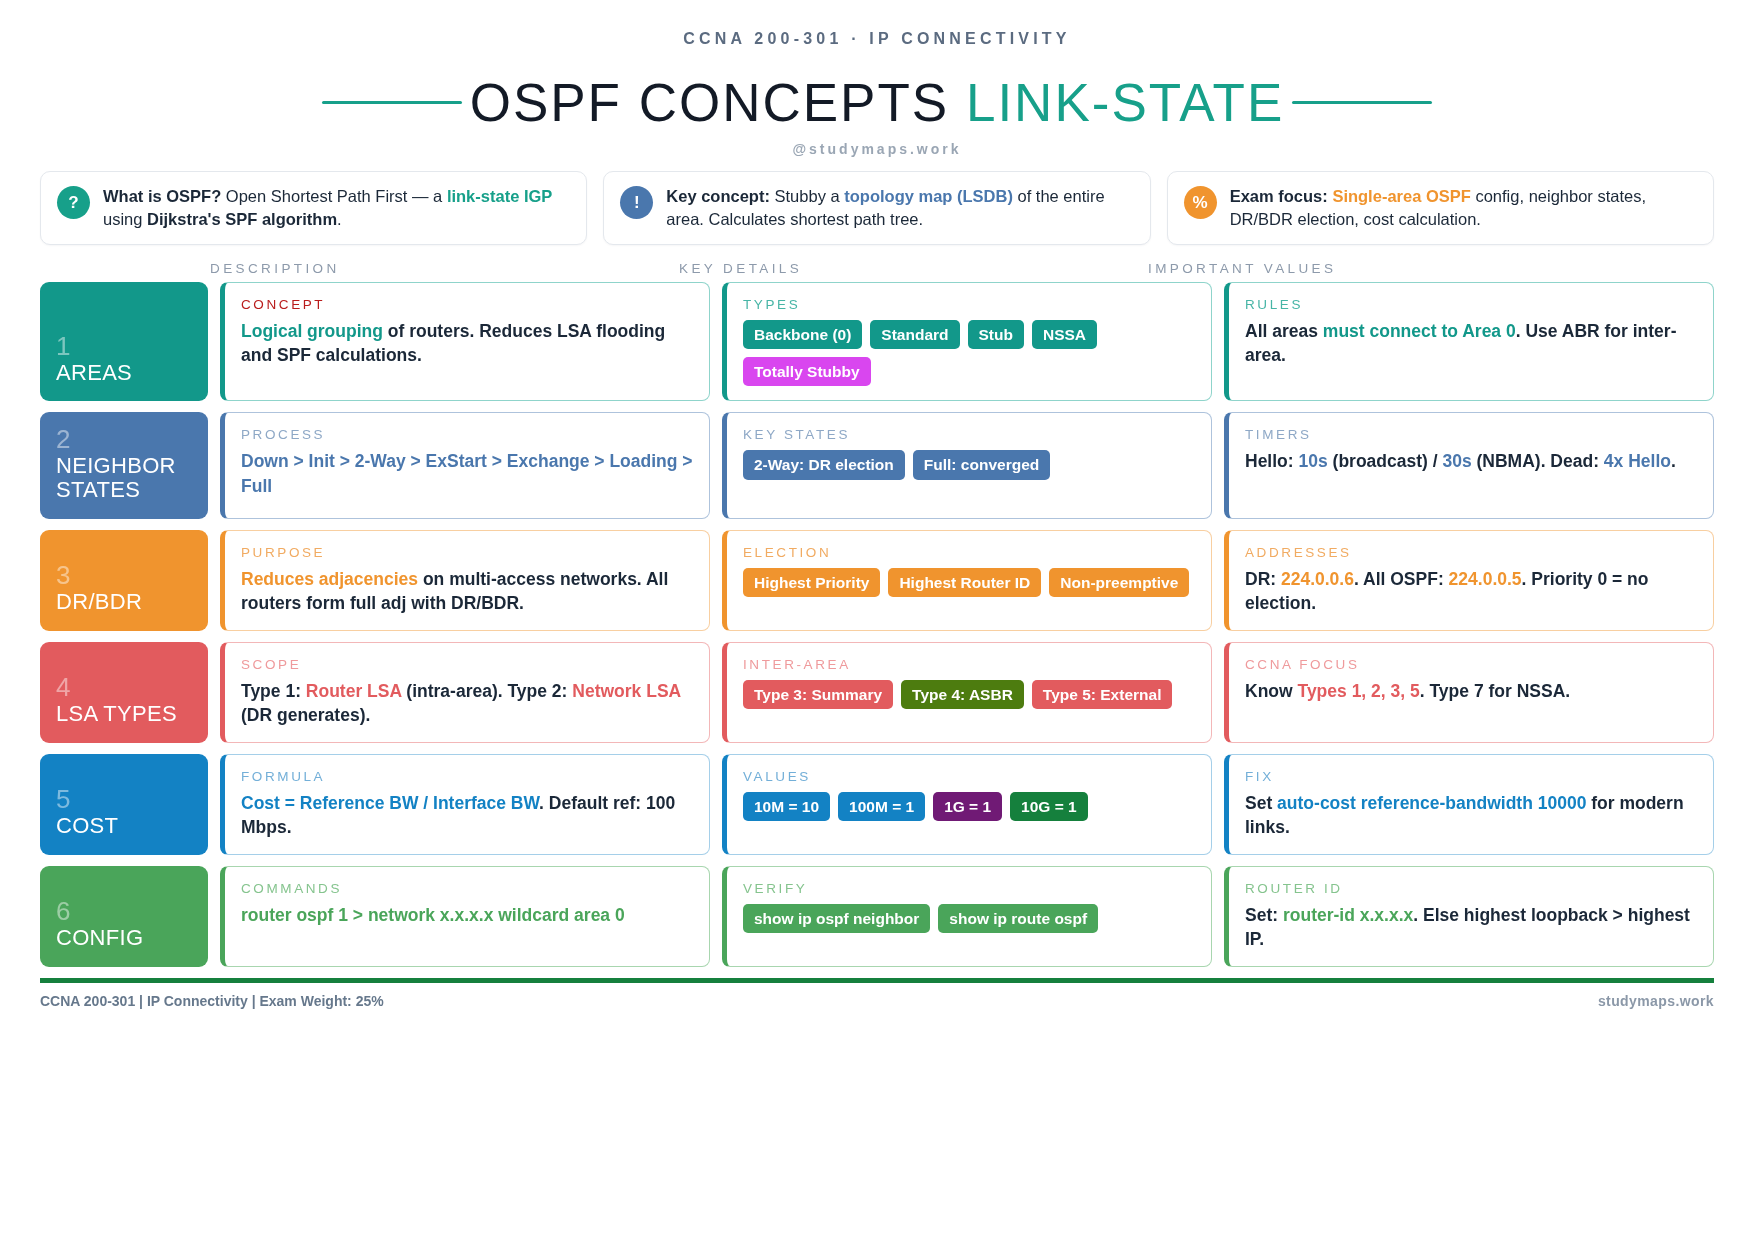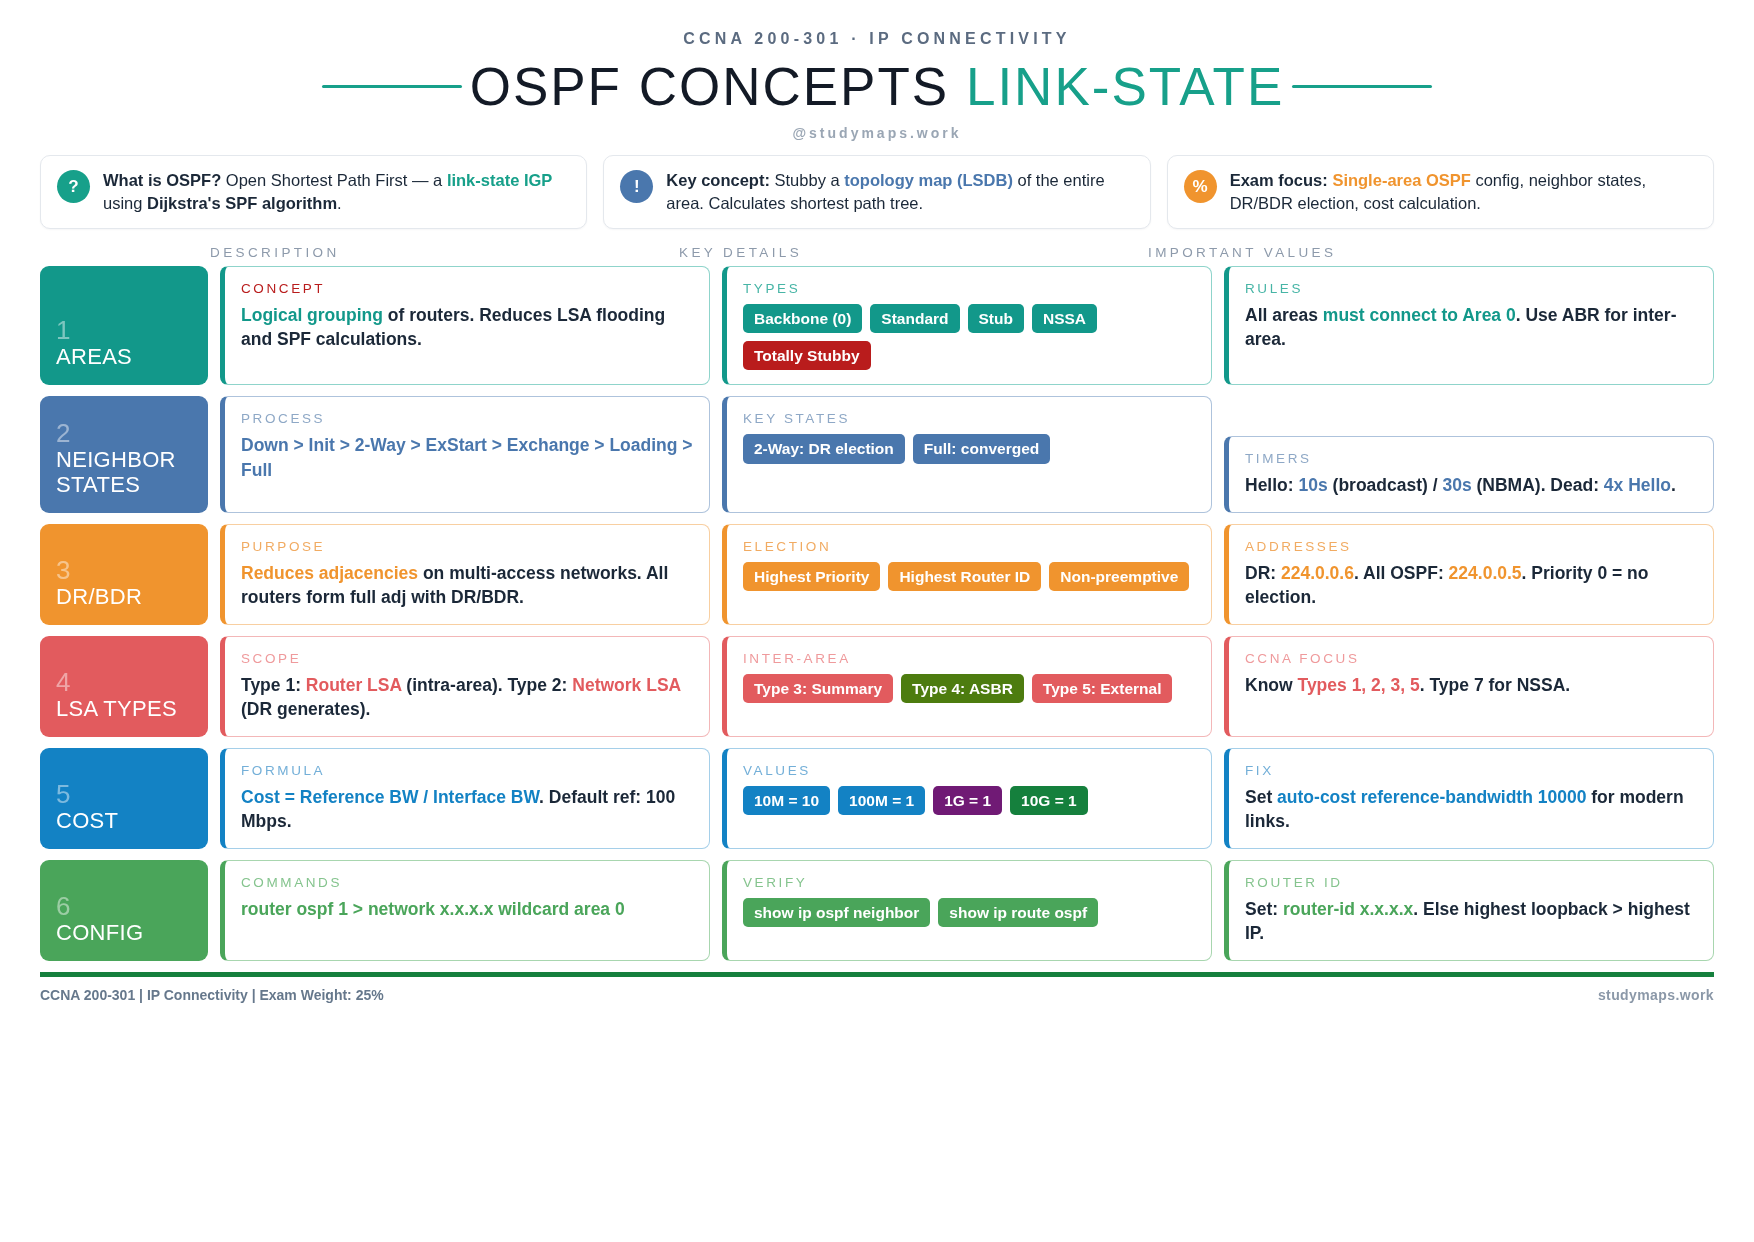--- a/index.html
+++ b/index.html
@@ -22,21 +22,21 @@
   .kicker{
     text-align:center;
     font-size:16px;
     letter-spacing:4.2px;
     font-weight:700;
     color:#5b6b80;
     margin-top:8px;
   }
   .title-row{
     display:flex;align-items:center;justify-content:center;
-    gap:8px;margin-top:12px;
+    gap:8px;margin-top:28px;
   }
   .rule{height:3px;background:#17a08a;flex:0 0 auto;width:140px;border-radius:2px;}
   .title{
     font-size:53px;font-weight:400;letter-spacing:2px;
     white-space:nowrap;line-height:1;
   }
   .title .t1{color:#131a26;}
   .title .t2{color:#17a08a;}
   .handle{
     text-align:center;font-size:14px;letter-spacing:3px;
@@ -166,21 +166,21 @@
           <div class="celltitle" style="color: #b91c1c;">CONCEPT</div>
           <div class="cellbody"><b style="color: rgb(18, 152, 138); font-weight: 700;">Logical grouping</b><span style="font-weight: 700; color: rgb(27, 40, 56);"> of routers. Reduces LSA flooding and SPF calculations.</span></div>
         </div>
         <div class="cell" style="border-color: rgb(143, 212, 203) rgb(143, 212, 203) rgb(143, 212, 203) rgb(18, 152, 138);">
           <div class="celltitle" style="color: rgb(71, 181, 166);">TYPES</div>
           <div class="chips">
             <span class="chip" style="background: rgb(18, 152, 138);">Backbone (0)</span>
             <span class="chip" style="background: rgb(18, 152, 138);">Standard</span>
             <span class="chip" style="background: rgb(18, 152, 138);">Stub</span>
             <span class="chip" style="background: rgb(18, 152, 138);">NSSA</span>
-            <span class="chip" style="background: #b91c1c;">Totally Stubby</span>
+            <span class="chip" style="background: #d946ef;">Totally Stubby</span>
           </div>
         </div>
         <div class="cell" style="border-color: rgb(143, 212, 203) rgb(143, 212, 203) rgb(143, 212, 203) rgb(18, 152, 138);">
           <div class="celltitle" style="color: rgb(71, 181, 166);">RULES</div>
           <div class="cellbody"><span style="font-weight: 700; color: rgb(27, 40, 56);">All areas </span><b style="color: rgb(18, 152, 138); font-weight: 700;">must connect to Area 0</b><span style="font-weight: 700; color: rgb(27, 40, 56);">. Use ABR for inter-area.</span></div>
         </div>
       </div>
       <div class="row">
         <div class="rowlabel" style="background: rgb(74, 119, 173);">
           <div class="rnum">2</div>
@@ -190,21 +190,21 @@
           <div class="celltitle" style="color: rgb(142, 168, 198);">PROCESS</div>
           <div class="cellbody"><b style="color: rgb(74, 119, 173); font-weight: 700;">Down &gt; Init &gt; 2-Way &gt; ExStart &gt; Exchange &gt; Loading &gt; Full</b></div>
         </div>
         <div class="cell" style="border-color: rgb(174, 195, 220) rgb(174, 195, 220) rgb(174, 195, 220) rgb(74, 119, 173);">
           <div class="celltitle" style="color: rgb(142, 168, 198);">KEY STATES</div>
           <div class="chips">
             <span class="chip" style="background: rgb(74, 119, 173);">2-Way: DR election</span>
             <span class="chip" style="background: rgb(74, 119, 173);">Full: converged</span>
           </div>
         </div>
-        <div class="cell" style="border-color: rgb(174, 195, 220) rgb(174, 195, 220) rgb(174, 195, 220) rgb(74, 119, 173); margin-top: 40px;">
+        <div class="cell" style="border-color: rgb(174, 195, 220) rgb(174, 195, 220) rgb(174, 195, 220) rgb(74, 119, 173);">
           <div class="celltitle" style="color: rgb(142, 168, 198);">TIMERS</div>
           <div class="cellbody"><span style="font-weight: 700; color: rgb(27, 40, 56);">Hello: </span><b style="color: rgb(74, 119, 173); font-weight: 700;">10s</b><span style="font-weight: 700; color: rgb(27, 40, 56);"> (broadcast) / </span><b style="color: rgb(74, 119, 173); font-weight: 700;">30s</b><span style="font-weight: 700; color: rgb(27, 40, 56);"> (NBMA). Dead: </span><b style="color: rgb(74, 119, 173); font-weight: 700;">4x Hello</b><span style="font-weight: 700; color: rgb(27, 40, 56);">.</span></div>
         </div>
       </div>
       <div class="row">
         <div class="rowlabel" style="background: rgb(240, 148, 46);">
           <div class="rnum">3</div>
           <div class="rname">DR/BDR</div>
         </div>
         <div class="cell" style="border-color: rgb(248, 207, 161) rgb(248, 207, 161) rgb(248, 207, 161) rgb(240, 148, 46);">

